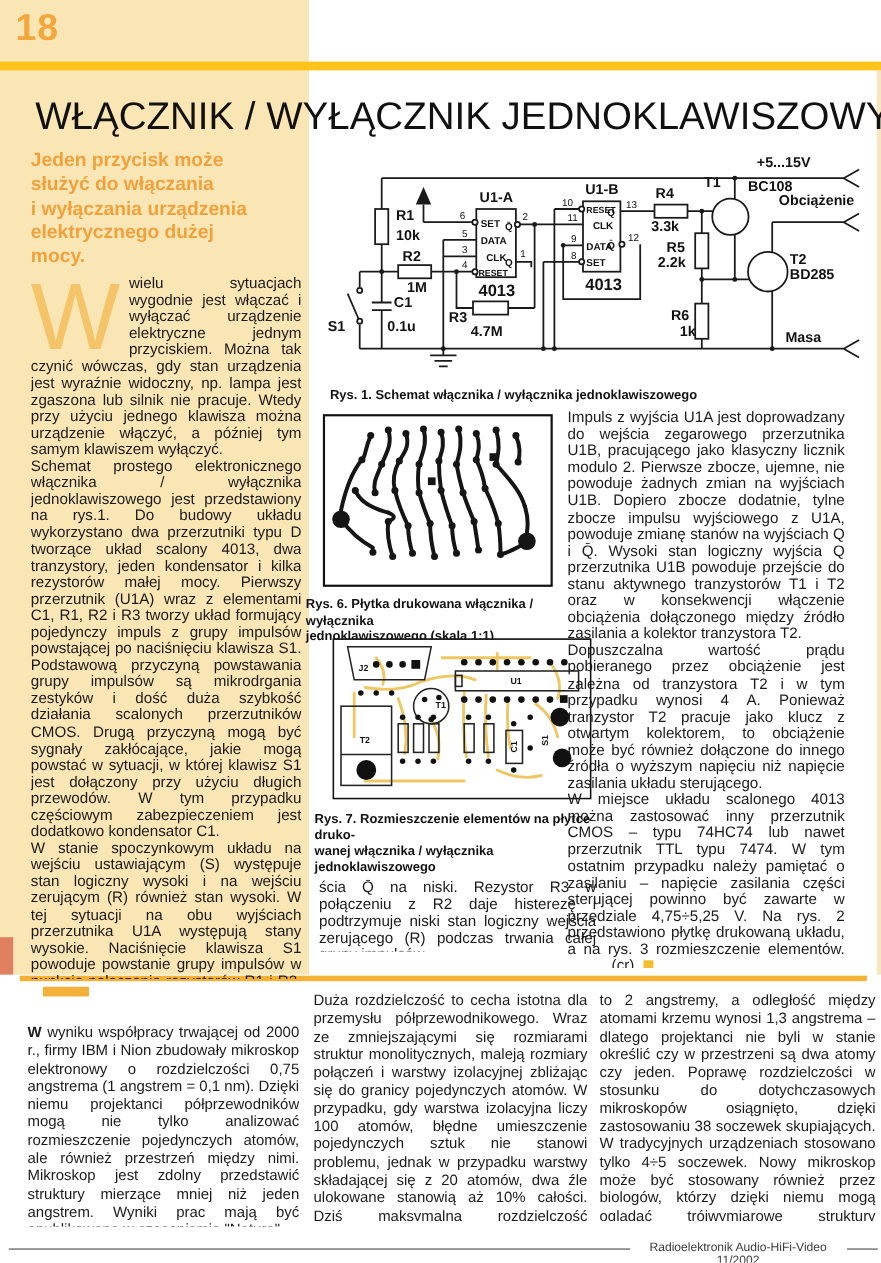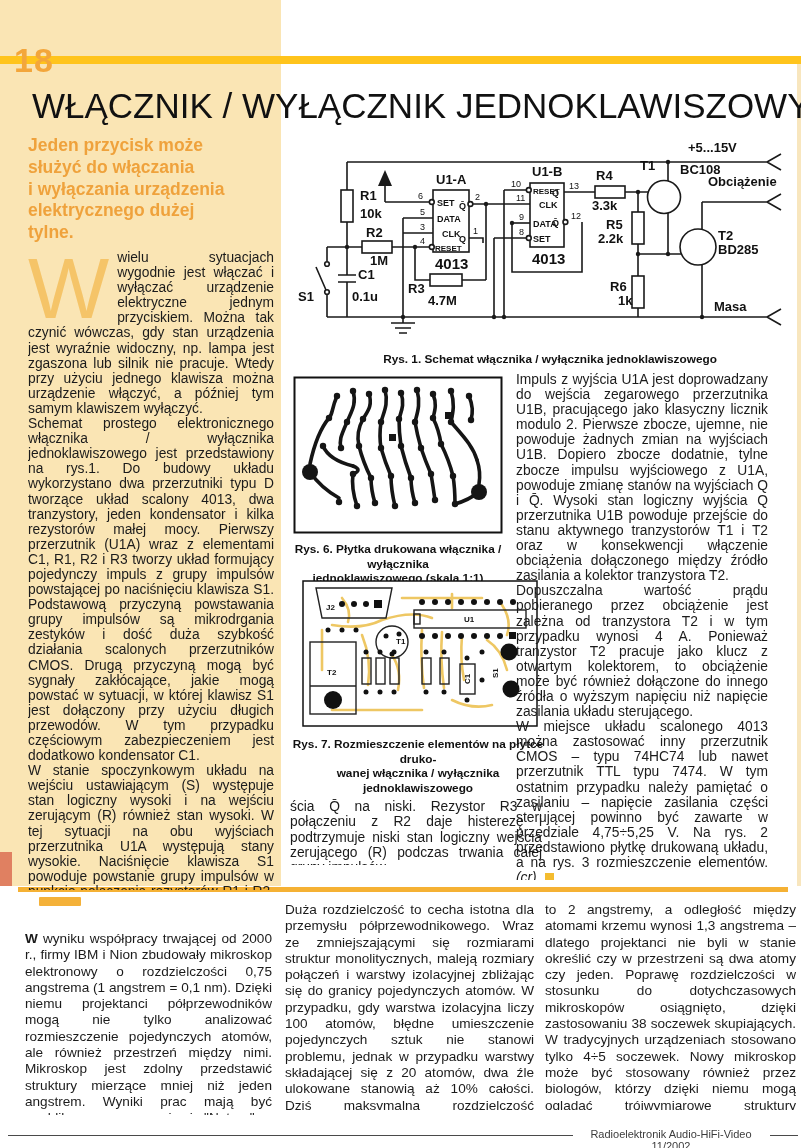--- a/index.html
+++ b/index.html
@@ -3,50 +3,50 @@
 <meta charset="utf-8">
 <style>
   html,body{margin:0;padding:0;}
   body{width:801px;height:1148px;position:relative;background:#ffffff;
        font-family:"Liberation Sans",sans-serif;color:#1a1a1a;overflow:hidden;}
   .abs{position:absolute;}
   .cream-bg{left:0;top:0;width:281px;height:886px;background:#fae5b4;}
   .cream-strip{left:797px;top:64px;width:4px;height:822px;background:#f8e6be;}
   .scan-artifact{left:0;top:852px;width:12px;height:34px;background:#db6f52;opacity:.85;}
   .top-bar{left:0;top:56px;width:801px;height:8px;background:#ffc41c;}
-  .page-num{left:14px;top:6px;font-size:34px;font-weight:bold;color:#f3a63b;letter-spacing:1px;margin-top:35px;}
+  .page-num{left:14px;top:6px;font-size:34px;font-weight:bold;color:#f3a63b;letter-spacing:1px;}
   .title{left:28px;top:82px;width:770px;font-size:35px;font-weight:400;color:#111;
          letter-spacing:0px;white-space:nowrap;}
   .lead{left:28px;top:135px;width:248px;font-size:17.5px;font-weight:bold;color:#efa23c;
         line-height:21.8px;white-space:pre-line;}
   .colmain{font-size:13.8px;line-height:15.1px;text-align:justify;color:#1b1b1b;
            overflow:hidden;hyphens:auto;}
   .colmain p{margin:0;}
   .col-left{left:28px;top:250px;width:246px;height:640px;}
   .col-right{left:516px;top:372px;width:252px;height:508px;}
   .mid-tail{left:290px;top:799px;width:252px;height:66px;font-size:13.8px;line-height:15.3px;
             text-align:justify;overflow:hidden;}
   .dropcap{float:left;font-size:86px;line-height:.8;color:#f5c468;margin:4px 8px 0 0;font-weight:400;}
-  .cap{font-size:11.8px;font-weight:bold;text-align:center;white-space:pre-line;line-height:14.5px;color:#111;}
+  .cap{font-size:11.8px;font-weight:bold;white-space:pre-line;line-height:14.5px;color:#111;}
   .cap1{left:300px;top:352px;width:500px;}
   .cap2{left:278px;top:542px;width:240px;}
   .cap3{left:286px;top:737px;width:264px;}
   .fig1{left:290px;top:128px;}
   .fig2{left:293px;top:376px;}
   .fig3{left:302px;top:580px;}
   .end-sq{display:inline-block;width:9px;height:9px;background:#f4bc2f;margin-left:8px;}
   .bar2{left:18px;top:887px;width:770px;height:5px;background:#f5b134;}
   .h2row{left:25px;top:891px;display:flex;align-items:center;}
   .h2row h2{margin:0;font-size:22.5px;font-weight:400;color:#111;letter-spacing:.5px;}
   .h2dash{width:42px;height:9px;background:#f4b139;margin-left:14px;margin-top:6px;border-radius:1px;}
   .colbot{font-size:13.6px;line-height:16.3px;text-align:justify;overflow:hidden;color:#1b1b1b;}
   .col-a1{left:25px;top:931px;width:247px;height:184px;}
   .col-a2{left:285px;top:902px;width:249px;height:208px;}
   .col-a3{left:545px;top:902px;width:251px;height:208px;}
-  .endsign{font-style:italic;}
+  .endsign{margin-left:40px;}
   .f-line{border-top:1.5px solid #4a4a4a;height:0;}
   .fl-left{left:8px;top:1135px;width:565px;}
   .fl-right{left:770px;top:1135px;width:28px;}
   .f-text{left:576px;top:1128px;width:190px;text-align:center;font-size:11px;color:#3c3c3c;}
   svg text{font-family:"Liberation Sans",sans-serif;fill:#111;}
   .lb{font-size:13px;font-weight:bold;}
   .chip{font-size:15px;font-weight:bold;}
   .pin{font-size:9px;}
   .inlab{font-size:9px;font-weight:bold;}
   .inlab8{font-size:8px;font-weight:bold;}
@@ -60,21 +60,21 @@
 <div class="abs top-bar"></div>
 <div class="abs scan-artifact"></div>
 <div class="abs bar2"></div>
 
 <div class="abs page-num">18</div>
 <h1 class="abs title" style="margin:4px">WŁĄCZNIK / WYŁĄCZNIK JEDNOKLAWISZOWY</h1>
 <div class="abs lead">Jeden przycisk może
 służyć do włączania
 i wyłączania urządzenia
 elektrycznego dużej
-tylne.</div>
+mocy.</div>
 
 <div class="abs colmain col-left">
   <p><span class="dropcap">W</span><span>wielu sytuacjach wygodnie jest włączać i wyłączać urządzenie elektryczne jednym przyciskiem. Można tak czynić wówczas, gdy stan urządzenia jest wyraźnie widoczny, np. lampa jest zgaszona lub silnik nie pracuje. Wtedy przy użyciu jednego klawisza można urządzenie włączyć, a później tym samym klawiszem wyłączyć.</span></p>
   <p>Schemat prostego elektronicznego włącznika / wyłącznika jednoklawiszowego jest przedstawiony na rys.1. Do budowy układu wykorzystano dwa przerzutniki typu D tworzące układ scalony 4013, dwa tranzystory, jeden kondensator i kilka rezystorów małej mocy. Pierwszy przerzutnik (U1A) wraz z elementami C1, R1, R2 i R3 tworzy układ formujący pojedynczy impuls z grupy impulsów powstającej po naciśnięciu klawisza S1. Podstawową przyczyną powstawania grupy impulsów są mikrodrgania zestyków i dość duża szybkość działania scalonych przerzutników CMOS. Drugą przyczyną mogą być sygnały zakłócające, jakie mogą powstać w sytuacji, w której klawisz S1 jest dołączony przy użyciu długich przewodów. W tym przypadku częściowym zabezpieczeniem jest dodatkowo kondensator C1.</p>
   <p>W stanie spoczynkowym układu na wejściu ustawiającym (S) występuje stan logiczny wysoki i na wejściu zerującym (R) również stan wysoki. W tej sytuacji na obu wyjściach przerzutnika U1A występują stany wysokie. Naciśnięcie klawisza S1 powoduje powstanie grupy impulsów w punkcie połączenia rezystorów R1 i R2. Pierwszy z nich, impuls o przednim zboczu ujemnym, zmienia stan wejścia R na niski i w efekcie zmienia stan wyj-</p>
 </div>
 
 <svg class="abs fig1" width="510" height="222" viewBox="0 0 510 222">
   <g fill="none" stroke="#1a1a1a" stroke-width="1.6">
     <path d="M57 34 H477 M477 34 L491 26 M477 34 L491 42"></path>

